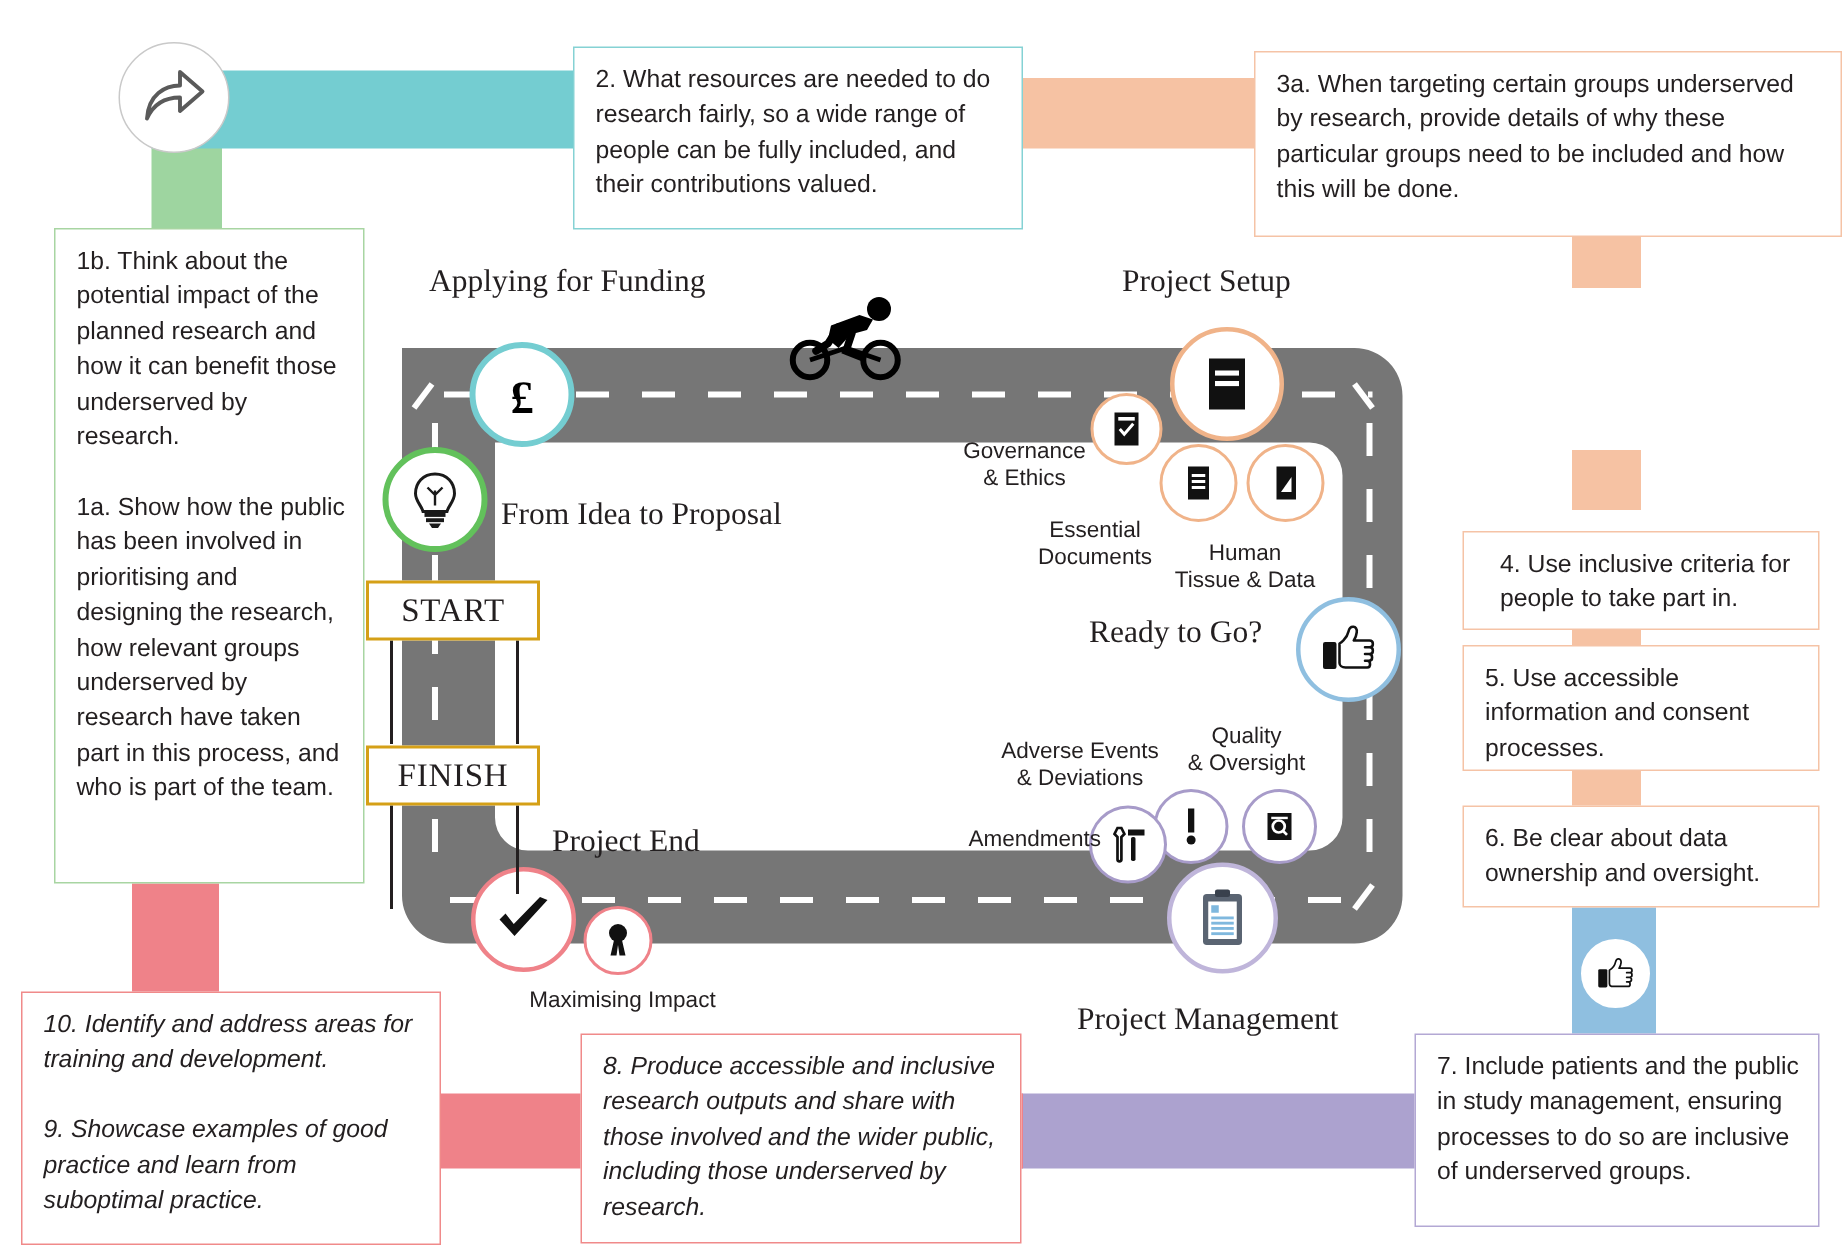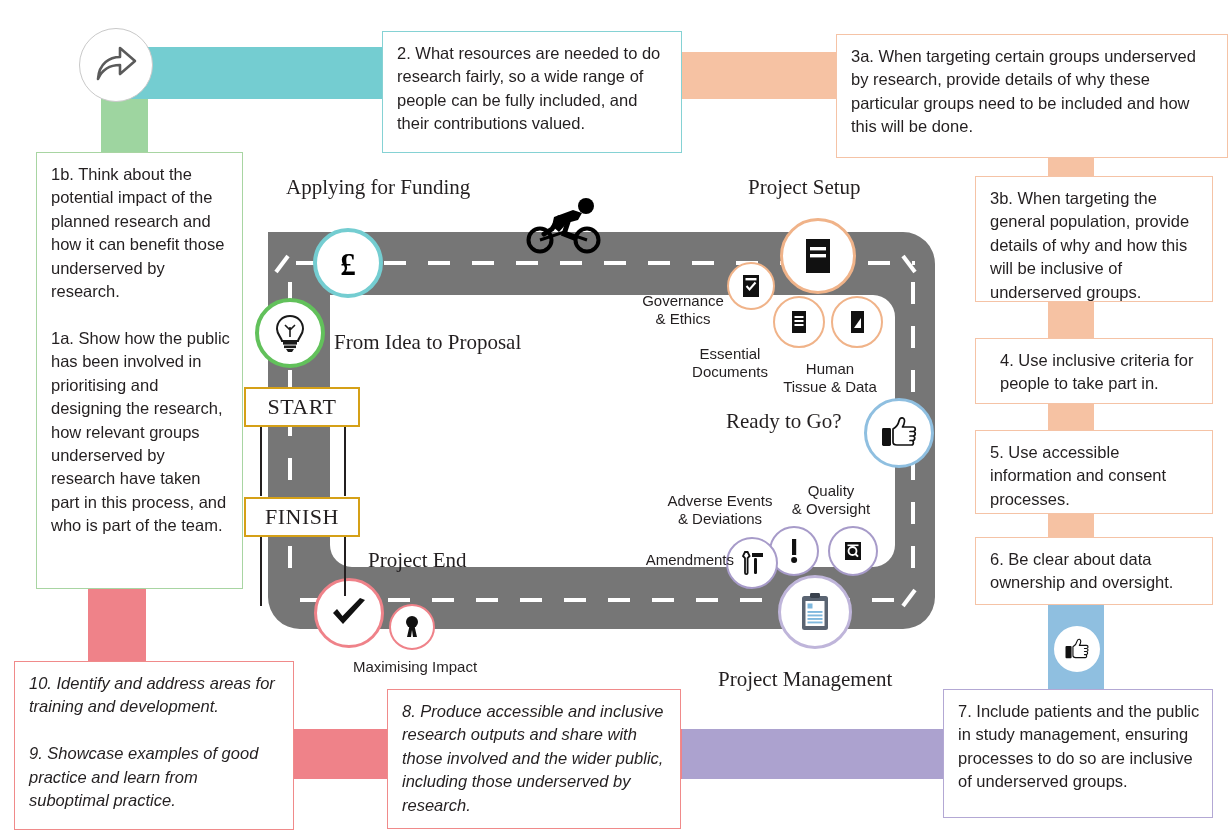--- a/index.html
+++ b/index.html
@@ -142,23 +142,22 @@
   </div>
 
   <div class="callout green" style="left:17px; top:152px; width:207px; height:437px;margin-left:19px;">1b. Think about the potential impact of the planned research and how it can benefit those underserved by research.
 
 1a. Show how the public has been involved in prioritising and designing the research, how relevant groups underserved by research have taken part in this process, and who is part of the team.</div>
 
   <div class="callout teal" style="left:382px; top:31px; width:300px; height:122px;">2. What resources are needed to do research fairly, so a wide range of people can be fully included, and their contributions valued.</div>
 
   <div class="callout peach" style="left:836px; top:34px; width:392px; height:124px;">3a. When targeting certain groups underserved by research, provide details of why these particular groups need to be included and how this will be done.</div>
 
-  <div class="callout peach" style="left:975px; top:176px; width:238px; height:126px;">3b. When targeting the general population, provide details of why and how this will be inclusive of underserved groups.</div>
-
-  <div class="callout peach" style="left:975px; top:338px; width:238px; height:66px;padding-left:24px;">4. Use inclusive criteria for people to take part in.</div>
+
+  <div class="callout peach" style="left:975px; top:354px; width:238px; height:66px;padding-left:24px;">4. Use inclusive criteria for people to take part in.</div>
 
   <div class="callout peach" style="left:975px; top:430px; width:238px; height:84px;">5. Use accessible information and consent processes.</div>
 
   <div class="callout peach" style="left:975px; top:537px; width:238px; height:68px;">6. Be clear about data ownership and oversight.</div>
 
   <div class="callout purple" style="left:943px; top:689px; width:270px; height:129px;">7. Include patients and the public in study management, ensuring processes to do so are inclusive of underserved groups.</div>
 
   <div class="callout pink" style="left:387px; top:689px; width:294px; height:140px;">8. Produce accessible and inclusive research outputs and share with those involved and the wider public, including those underserved by research.</div>
 
   <div class="callout pink" style="left:14px; top:661px; width:280px; height:169px;">10. Identify and address areas for training and development.

